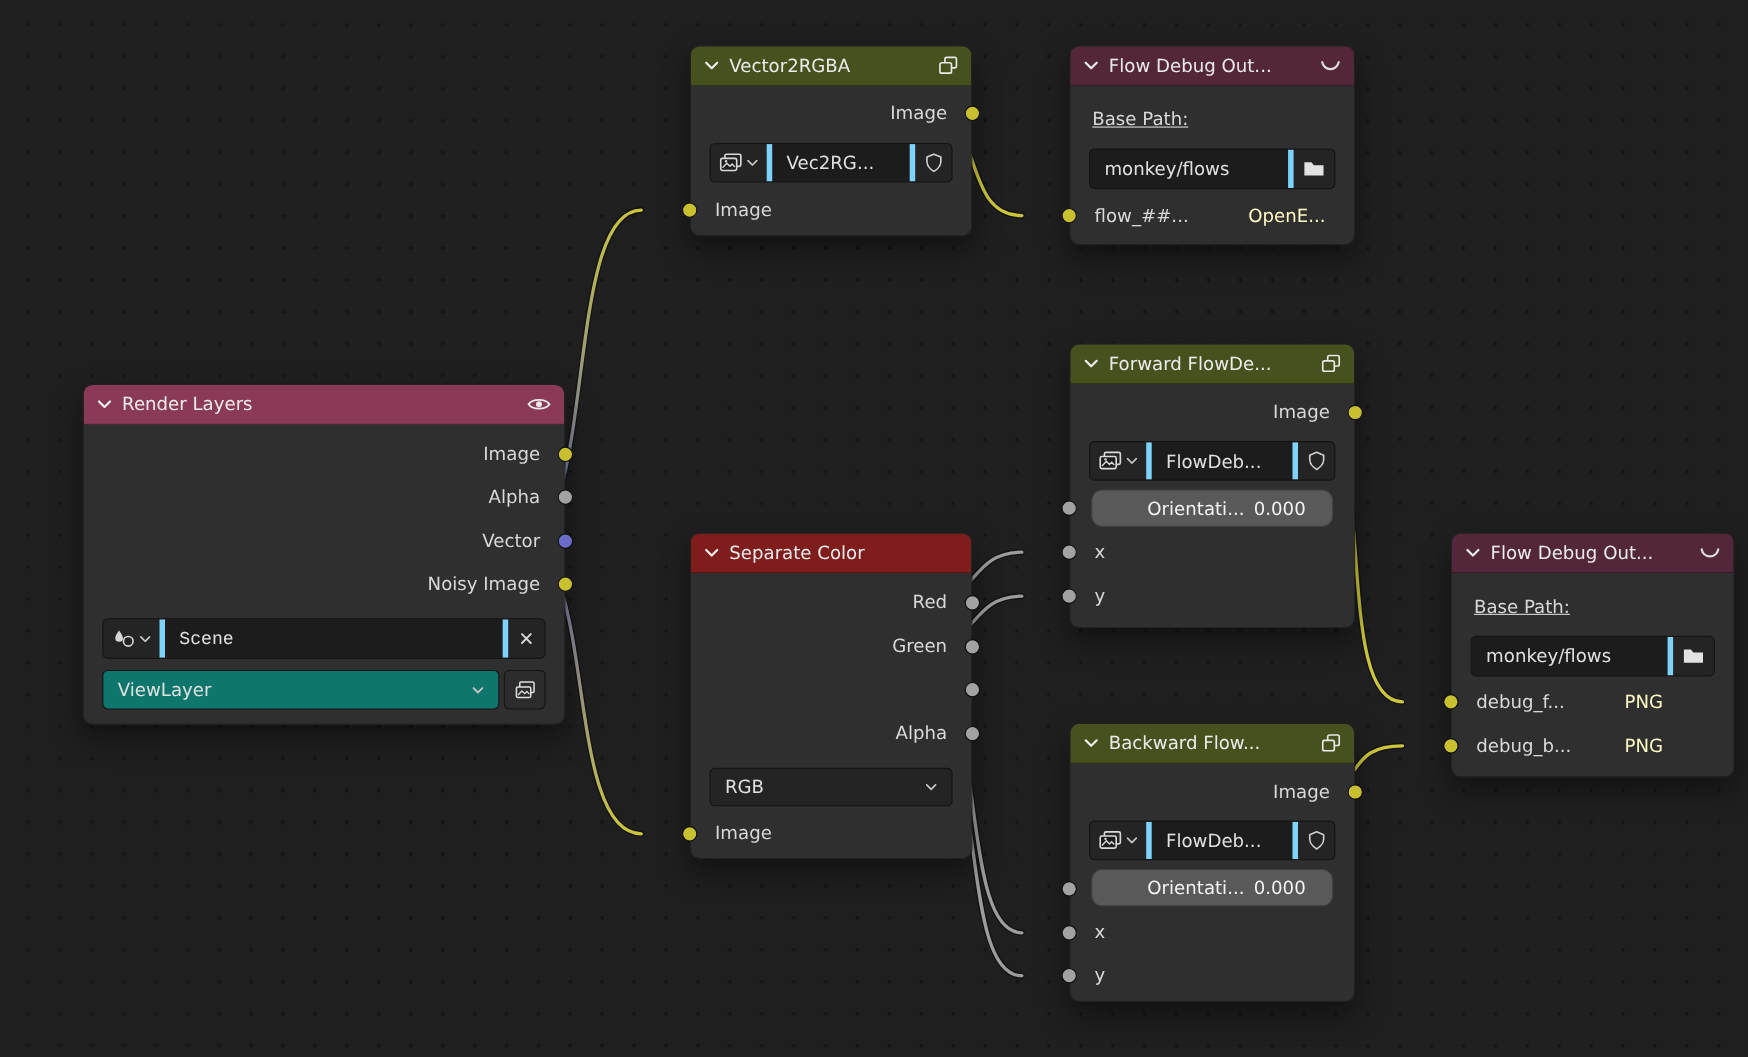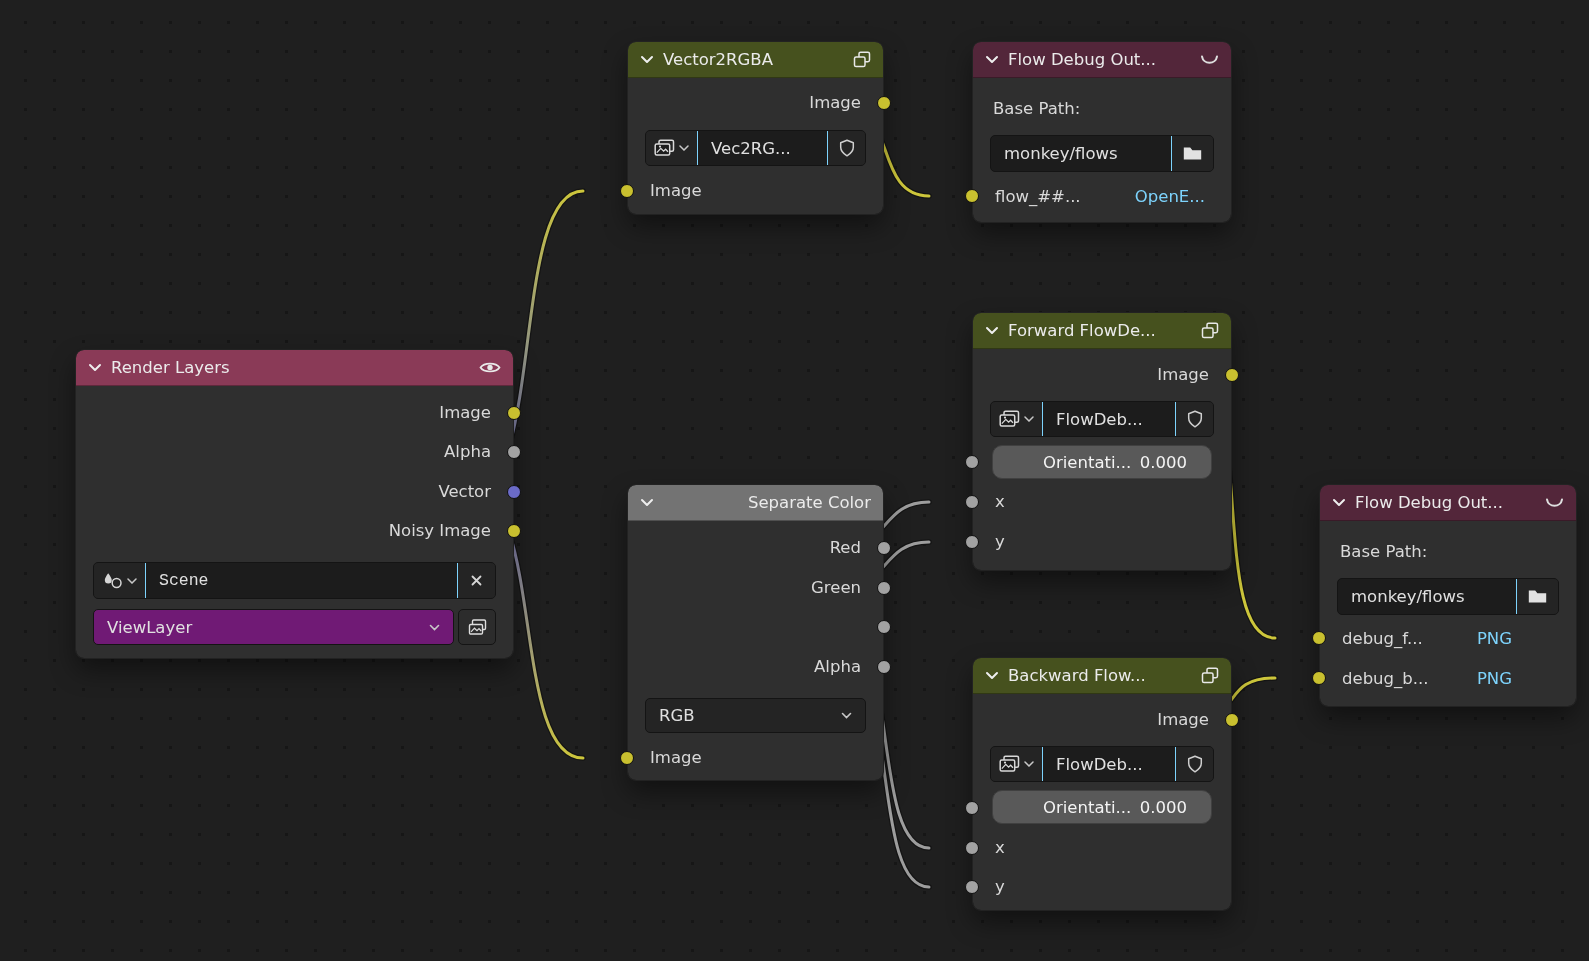--- a/index.html
+++ b/index.html
@@ -12,54 +12,54 @@
   .wires { position:absolute; left:0; top:0; z-index:1; }
   .node { position:absolute; z-index:2; background:#2f2f2f; border-radius:8px;
     box-shadow:0 12px 26px rgba(0,0,0,.45); outline:1px solid #222;
     color:#d4d4d4; font-size:16.5px;margin-left:43px; }
   .hdr { height:36px; display:flex; align-items:center; gap:9px; padding:0 12px;
     border-radius:8px 8px 0 0; color:#ebebeb; border-bottom:1px solid rgba(0,0,0,.3); }
   .hdr .ttl { flex:1; white-space:nowrap; overflow:hidden; }
   .hdr-rl  { background:#8a3a57; }
   .hdr-grp { background:#46511e; }
   .hdr-out { background:#53263a; }
-  .hdr-cnv { background:#737373;text-align:right; }
+  .hdr-cnv { background:#7f1d1d; }
   .srow { position:absolute; left:0; right:0; height:28px; line-height:28px; color:#d9d9d9;
     white-space:nowrap; }
   .srow.out { text-align:right; padding-right:22px; }
   .srow.in  { text-align:left;  padding-left:22px; }
   .socket { position:absolute; width:14px; height:14px; border-radius:50%;
     border:1.5px solid #101010; z-index:3; }
   .socket.l { left:-8px; } .socket.r { right:-8px; }
   .sk-img { background:#c9c02f; } .sk-val { background:#a2a2a2; } .sk-vec { background:#6b6bc8; }
   .fieldbar { position:absolute; display:flex; align-items:stretch; background:#1c1c1c;
     border-radius:5px; border:1px solid #141414; overflow:hidden; }
   .seg { display:flex; align-items:center; justify-content:center; }
-  .seg + .seg { border-left:1px solid #7dd3fc;text-align:center; }
+  .seg + .seg { border-left:5px solid #7dd3fc;text-align:center; }
   .seg.txt { flex:1; justify-content:flex-start; padding:0 13px; color:#e0e0e0;
     white-space:nowrap; overflow:hidden; }
   .seg.ic { padding:0 8px; gap:4px; background:#242424; }
   .dd { position:absolute; display:flex; align-items:center; background:#242424;
     border:1px solid #141414; border-radius:5px; padding:0 13px; color:#e0e0e0; }
   .dd .chev { margin-left:auto; display:flex; }
   .flexrow { position:absolute; display:flex; gap:4px; }
-  .dd2 { flex:1; display:flex; align-items:center; background:#701a75;
+  .dd2 { flex:1; display:flex; align-items:center; background:#0f766e;
     border:1px solid #141414; border-radius:5px; padding:0 13px; color:#e0e0e0; }
   .dd2 .chev { margin-left:auto; display:flex; }
   .sqbtn { width:38px; display:flex; align-items:center; justify-content:center;
     background:#2c2c2c; border:1px solid #141414; border-radius:5px; }
   .slider { position:absolute; display:flex; align-items:center; background:#595959;
     border-radius:10px; padding:0 24px; color:#f4f4f4; border:1px solid #404040; }
   .slider .lab { margin-left:26px; }
   .slider .val { margin-left:auto; }
   .filerow { position:absolute; left:0; right:0; display:flex; align-items:center;
     height:28px; padding-left:22px; color:#d9d9d9; }
-  .filerow .fmt { margin-left:auto; color:#7dd3fc; }
+  .filerow .fmt { margin-left:auto; color:#fef9c3; }
   .lblrow { position:absolute; left:0; right:0; height:28px; line-height:28px;
-    padding-left:20px; color:#d9d9d9; }
+    padding-left:20px; color:#d9d9d9;text-decoration:underline; }
 </style>
 </head>
 <body>
 
 <div class="canvas">
 
   <svg class="wires" width="1589" height="961">
     <defs>
       <linearGradient id="gradVecUp" gradientUnits="userSpaceOnUse" x1="472" y1="492" x2="583" y2="191">
         <stop offset="0" stop-color="#6b6bc8"></stop>

